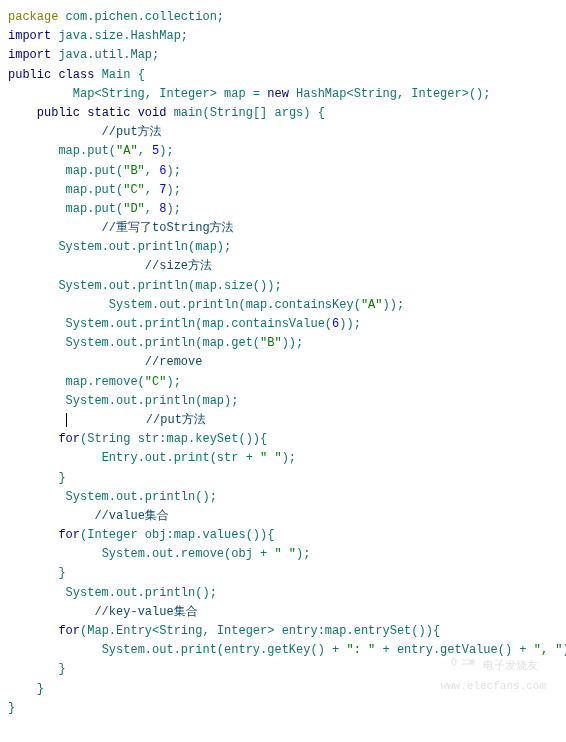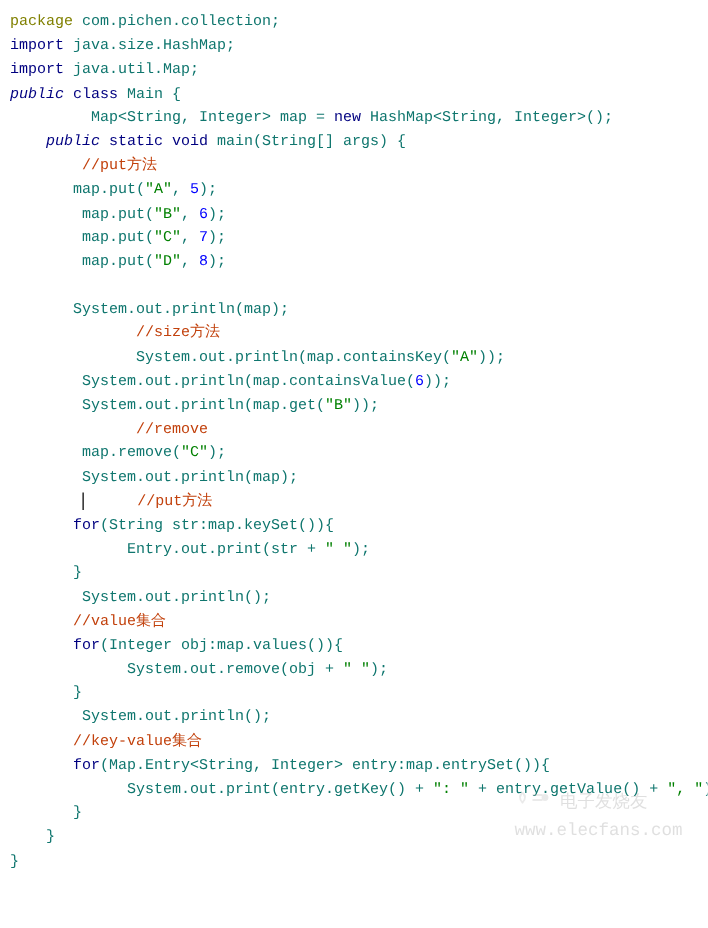--- a/index.html
+++ b/index.html
@@ -15,38 +15,38 @@
       padding: 8px;
       width: 566px;
       position: relative;
     }
     .code-line {
       white-space: pre;
       color: #333333;
     }
     .kw-package { color: #808000; }
     .kw-import { color: #000080; }
-    .kw-public { color: #000080; font-style: italic; }
+    .kw-public { color: #000080; }
     .kw-class { color: #000080; }
     .kw-static { color: #000080; }
     .kw-void { color: #000080; }
     .kw-new { color: #000080; }
     .kw-for { color: #000080; }
-    .comment { color: #c2410c; }
+    .comment { color: #0c4a6e; margin-left: 36px; }
     .string { color: #008000; }
     .number { color: #0000ff; }
     .text { color: #0f766e; }
     .watermark {
       position: absolute;
       bottom: 30px;
       right: 20px;
       opacity: 0.3;
-      font-size: 14px;
+      font-size: 11px;
       color: #999;
-      text-align: left;
+      text-align: center;
     }
     .watermark svg {
       display: inline-block;
       vertical-align: middle;
     }
     .cursor {
       display: inline-block;
       width: 1px;
       height: 14px;
       background: #000;
@@ -62,23 +62,24 @@
     <div class="code-line"><span></span><span class="kw-import">import</span><span class="text"> java.util.Map;</span></div>
     <div class="code-line"><span></span><span class="kw-public">public</span><span class="text"> </span><span class="kw-class">class</span><span class="text"> Main {</span></div>
     <div class="code-line"><span>         </span><span class="text">Map&lt;String, Integer&gt; map = </span><span class="kw-new">new</span><span class="text"> HashMap&lt;String, Integer&gt;();</span></div>
     <div class="code-line"><span>    </span><span class="kw-public">public</span><span class="text"> </span><span class="kw-static">static</span><span class="text"> </span><span class="kw-void">void</span><span class="text"> main(String[] args) {</span></div>
     <div class="code-line"><span>        </span><span class="comment">//put方法</span></div>
     <div class="code-line"><span>       </span><span class="text">map.put(</span><span class="string">"A"</span><span class="text">, </span><span class="number">5</span><span class="text">);</span></div>
     <div class="code-line"><span>        </span><span class="text">map.put(</span><span class="string">"B"</span><span class="text">, </span><span class="number">6</span><span class="text">);</span></div>
     <div class="code-line"><span>        </span><span class="text">map.put(</span><span class="string">"C"</span><span class="text">, </span><span class="number">7</span><span class="text">);</span></div>
     <div class="code-line"><span>        </span><span class="text">map.put(</span><span class="string">"D"</span><span class="text">, </span><span class="number">8</span><span class="text">);</span></div>
     <div class="code-line"><span></span><span class="text"></span></div>
-    <div class="code-line"><span>        </span></div>
+    <div class="code-line"><span>        </span><span class="comment">//重写了toString方法</span></div>
     <div class="code-line"><span>       </span><span class="text">System.out.println(map);</span></div>
     <div class="code-line"><span>              </span><span class="comment">//size方法</span></div>
+    <div class="code-line"><span>       </span><span class="text">System.out.println(map.size());</span></div>
     <div class="code-line"><span>              </span><span class="text">System.out.println(map.containsKey(</span><span class="string">"A"</span><span class="text">));</span></div>
     <div class="code-line"><span>        </span><span class="text">System.out.println(map.containsValue(</span><span class="number">6</span><span class="text">));</span></div>
     <div class="code-line"><span>        </span><span class="text">System.out.println(map.get(</span><span class="string">"B"</span><span class="text">));</span></div>
     <div class="code-line"><span>              </span><span class="comment">//remove</span></div>
     <div class="code-line"><span>        </span><span class="text">map.remove(</span><span class="string">"C"</span><span class="text">);</span></div>
     <div class="code-line"><span>        </span><span class="text">System.out.println(map);</span></div>
     <div class="code-line"><span>        </span><span class="cursor"></span><span class="text">      </span><span class="comment">//put方法</span></div>
     <div class="code-line"><span>       </span><span class="kw-for">for</span><span class="text">(String str:map.keySet()){</span></div>
     <div class="code-line"><span>             </span><span class="text">Entry.out.print(str + </span><span class="string">" "</span><span class="text">);</span></div>
     <div class="code-line"><span>       </span><span class="text">}</span></div>

